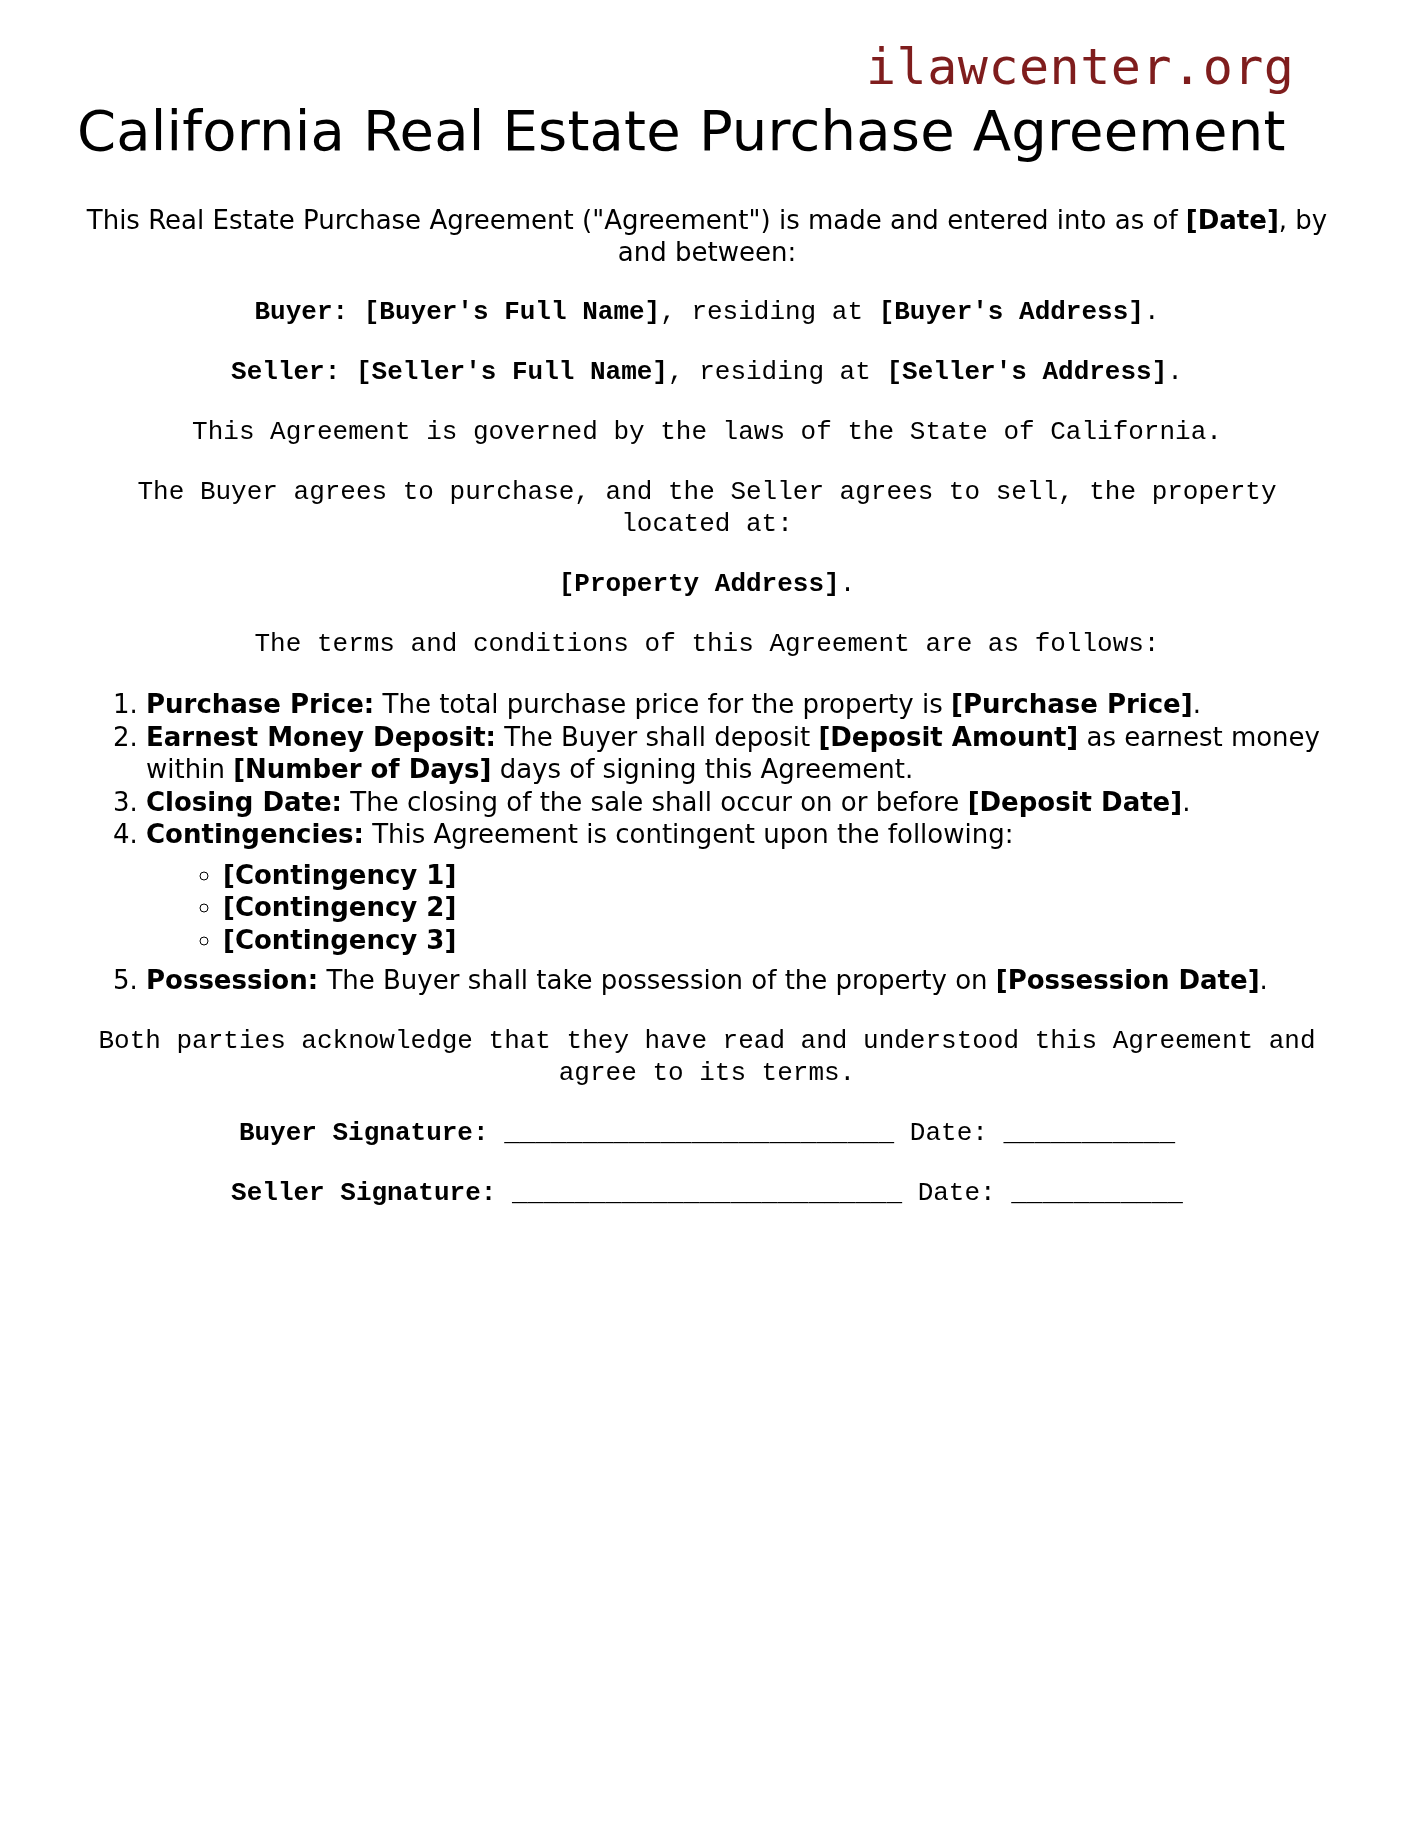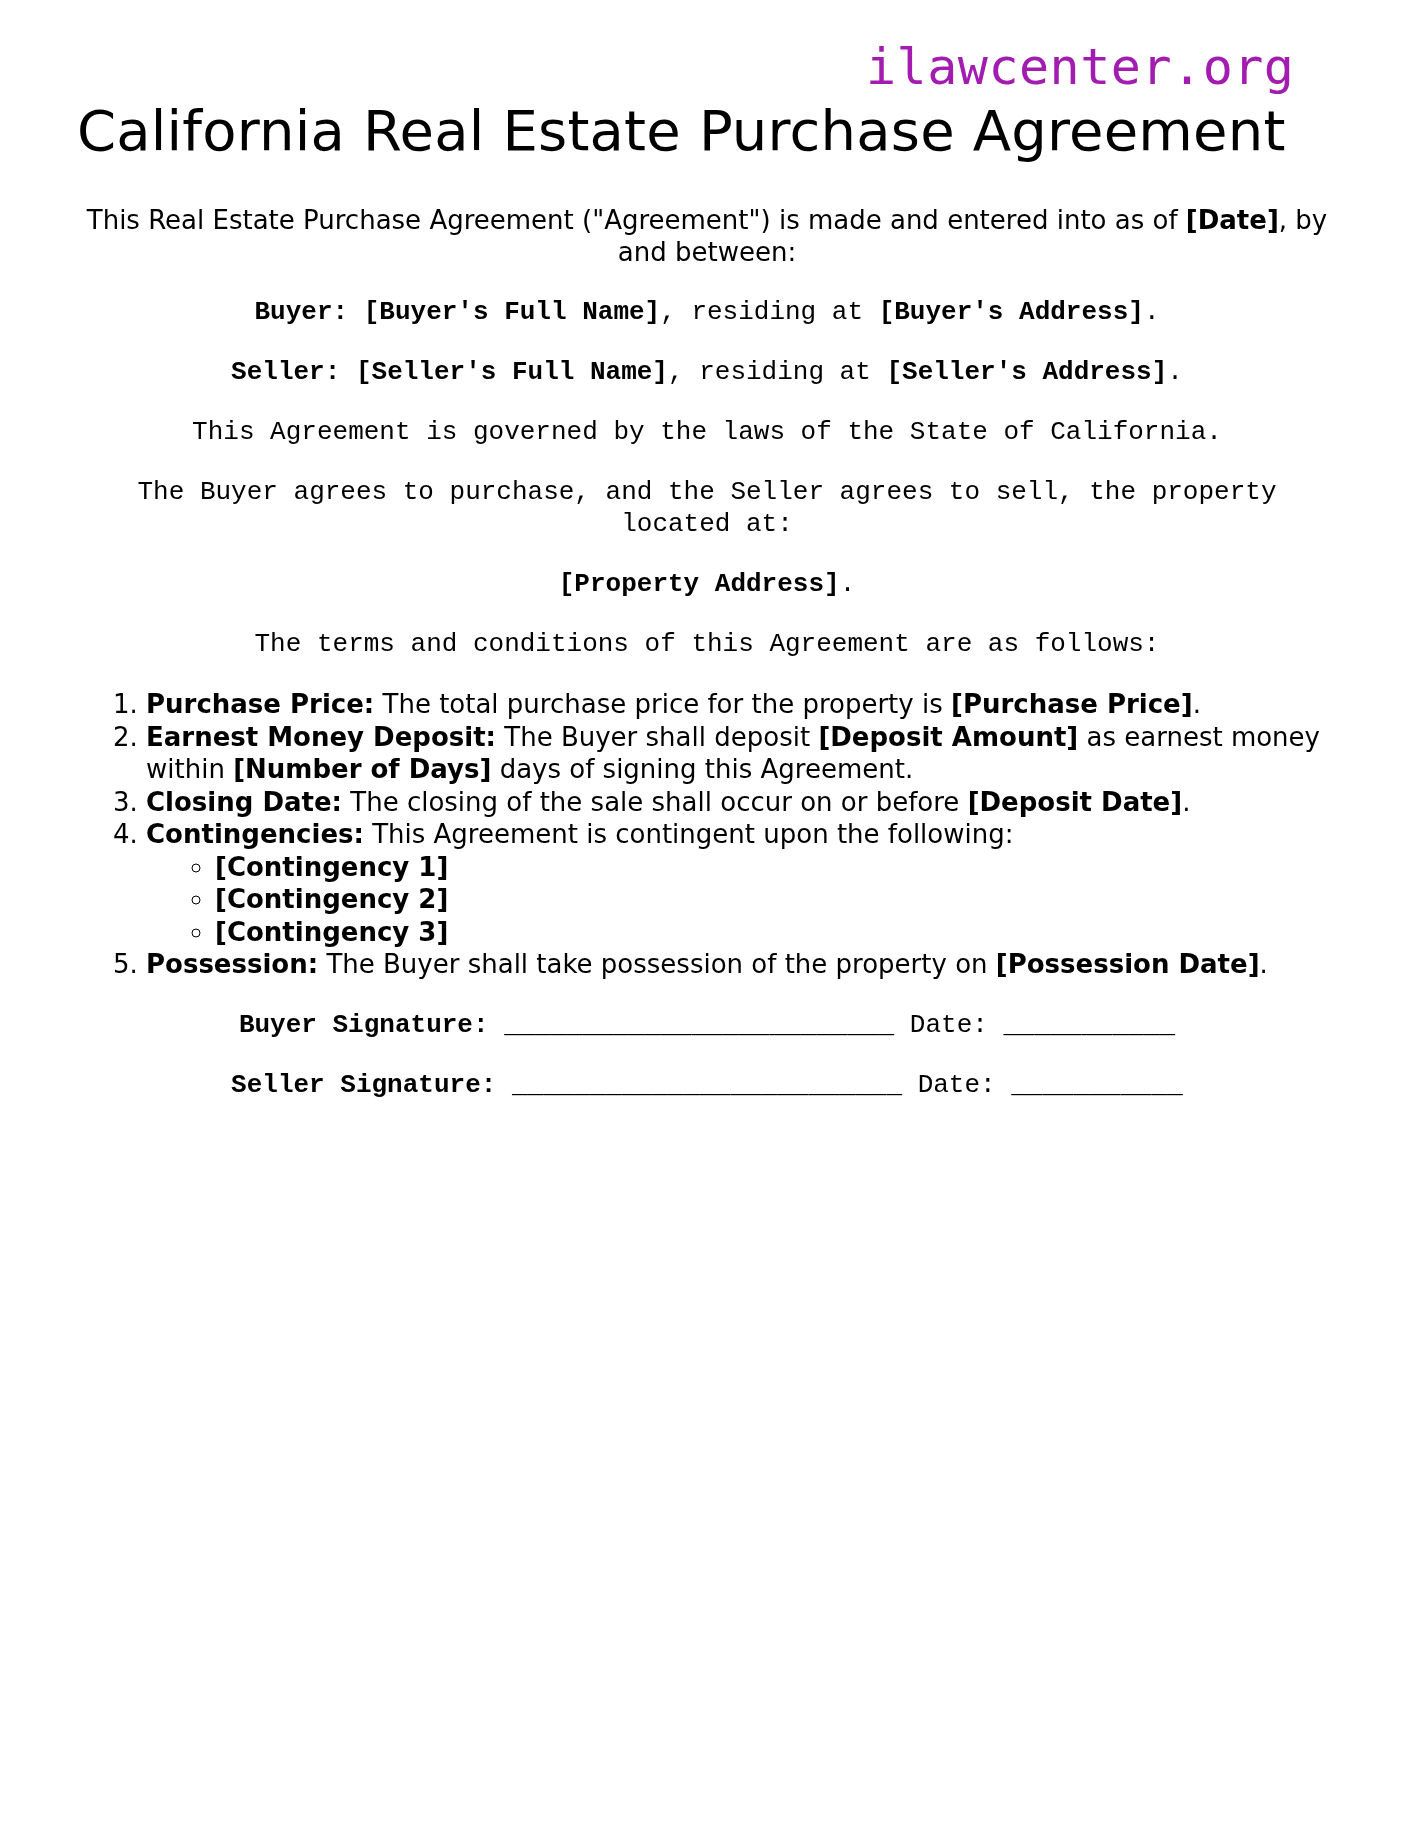--- a/index.html
+++ b/index.html
@@ -10,21 +10,21 @@
     overflow: hidden;
     font-family: "DejaVu Sans", sans-serif;
     color: #000000;
   }
   .watermark {
     position: absolute;
     top: 42px;
     left: 866px;
     font-family: "DejaVu Sans Mono", "Liberation Mono", monospace;
     font-size: 50px;
-    color: #a21caf;
+    color: #7f1d1d;
     letter-spacing: 0.5px;
     line-height: 1;
   }
   .page {
     position: absolute;
     left: 77px;
     top: 98px;
     width: 1260px;
   }
   h1 {
@@ -44,21 +44,21 @@
   b { font-weight: bold; }
   ol.terms {
     margin: 28px 0 0 0;
     padding-left: 69px;
     font-size: 26px;
     line-height: 32.5px;
   }
   ol.terms > li { padding-left: 0; }
   ul.contingencies {
     list-style: circle;
-    margin: 0;
+    margin: 8px;
     padding-left: 69px;
   }
   .sig-row { font-size: 26px; line-height: 32px; }
 </style>
 </head>
 <body>
 
 <div class="watermark">ilawcenter.org</div>
 
 <div class="page">
@@ -88,18 +88,19 @@
       <ul class="contingencies">
         <li><b>[Contingency 1]</b></li>
         <li><b>[Contingency 2]</b></li>
         <li><b>[Contingency 3]</b></li>
       </ul>
     </li>
     <li><b>Possession:</b><span> The Buyer shall take possession of the property on </span><b>[Possession Date]</b><span>.</span></li>
   </ol>
 
   <div class="body-text">
+    <p class="gap">Both parties acknowledge that they have read and understood this Agreement and agree to its terms.</p>
 
     <p class="gap sig-row"><b>Buyer Signature:</b><span> _________________________ </span><span>Date: </span><span>___________</span></p>
 
     <p class="gap sig-row"><b>Seller Signature:</b><span> _________________________ </span><span>Date: </span><span>___________</span></p>
   </div>
 </div>
 
 </body></html>

